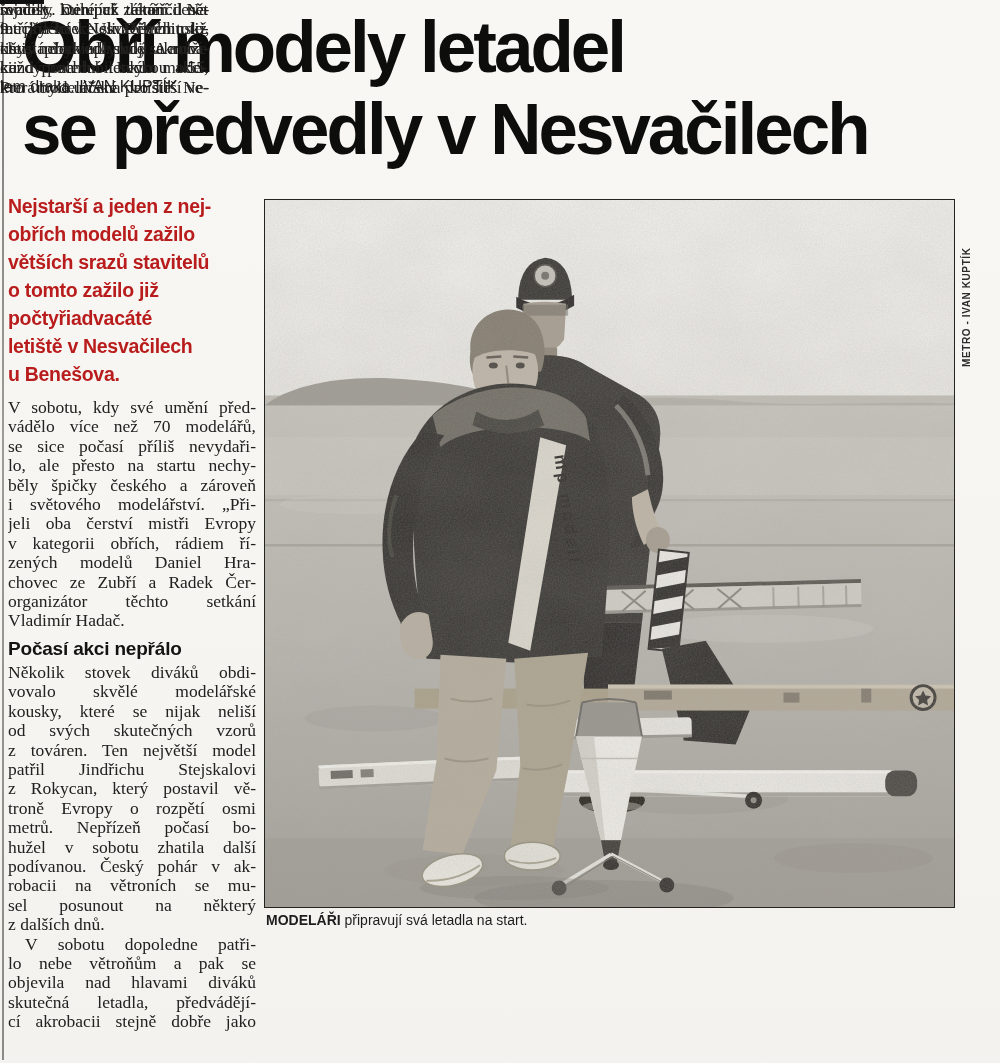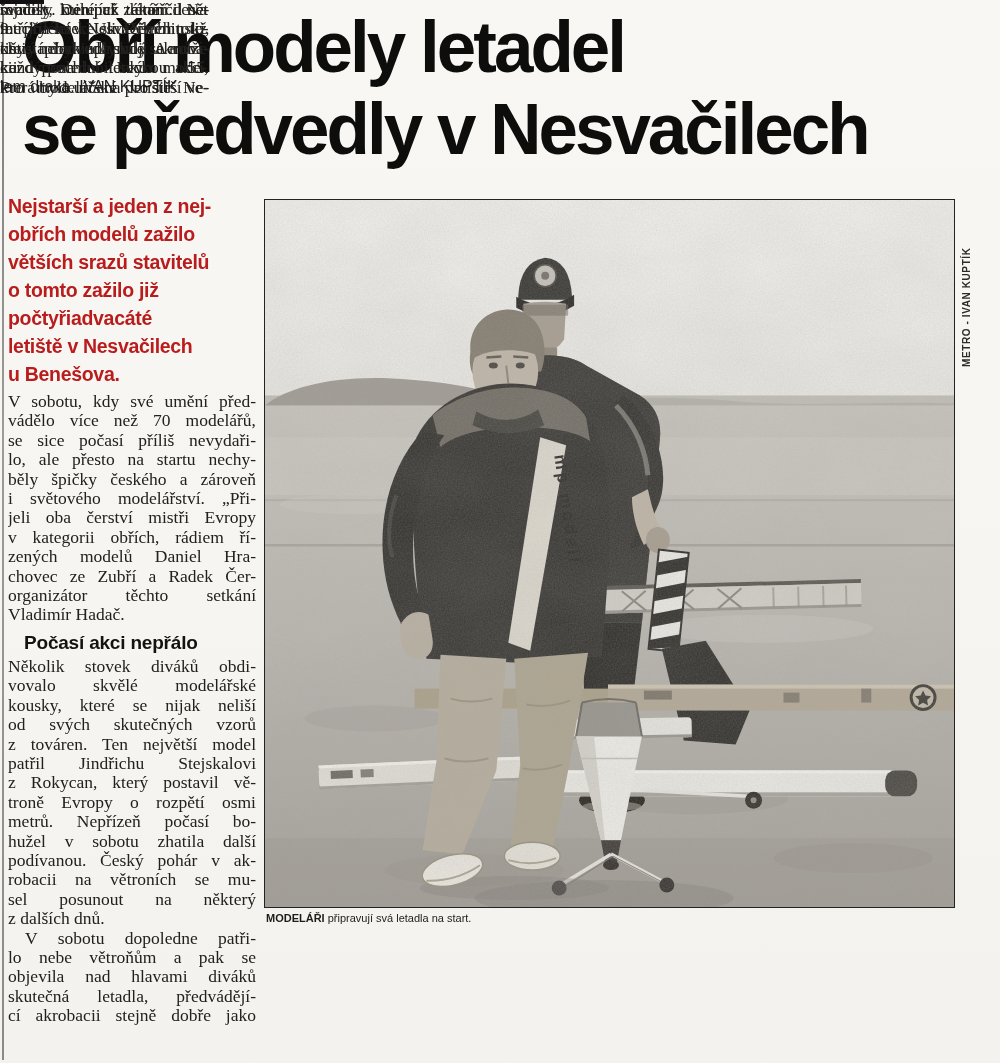--- a/index.html
+++ b/index.html
@@ -13,33 +13,33 @@
   .top-tick{left:0;top:0;width:44px;height:4px;background:#101010;}
   .left-rule{left:2px;top:12px;width:2px;height:1048px;background:linear-gradient(180deg,#7a7a78,#9b9b98 40%,#8a8a87);}
   .headline{left:22px;top:6px;margin:0;font-weight:bold;color:#0d0d0c;
     font-size:72px;line-height:82px;letter-spacing:-3px;white-space:nowrap;
     transform:scaleX(.985);transform-origin:left top;}
   .headline span{display:block;}
   .col{position:absolute;}
   .col1{left:8px;top:192px;width:248px;}
   .lede{font-weight:bold;font-size:19.5px;line-height:28px;letter-spacing:-.3px;color:#b91c1c;}
   .serif{font-family:"Liberation Serif",serif;font-size:17.5px;line-height:19.4px;color:#22211f;}
-  .para1{margin-top:4px;}
-  .subhead{margin:7px 0 3px 16px;font-size:19px;font-weight:bold;color:#131312;letter-spacing:-.2px;}
+  .para1{margin-top:10px;}
+  .subhead{margin:7px 0 3px 0;font-size:19px;font-weight:bold;color:#131312;letter-spacing:-.2px;}
   .line{text-align:justify;text-align-last:justify;overflow:hidden;white-space:nowrap2;}
   .ragged .line{text-align:left;text-align-last:auto;}
   .para1 .line:last-child,.para2 .line:last-child{text-align-last:left;}
   .para3 .line:first-child{text-indent:17px;}
   .photo{left:264px;top:199px;width:691px;height:709px;margin:0;
     border:1.6px solid #23231f;box-sizing:border-box;background:#c9c6bf;}
   .photo svg{display:block;width:100%;height:100%;}
   .vcredit{left:961px;top:197px;height:170px;width:16px;
     writing-mode:vertical-rl;transform:rotate(180deg);
     font-size:10px;font-weight:bold;letter-spacing:.6px;color:#2c2c2a;white-space:nowrap;}
-  .caption{left:266px;top:912px;width:688px;font-size:11px;color:#18181'};
+  .caption{left:266px;top:912px;width:688px;font-size:14px;color:#18181'};
   .caption{left:266px;top:912px;width:688px;font-size:15.5px;color:#181817;}
   .caption strong{font-weight:bold;letter-spacing:.2px;}
   .colb{top:951px;width:240px;}
   .col2{left:266px;}
   .col3{left:518px;}
   .col4{left:765px;width:229px;}
   .col2 .line:nth-child(4){text-align-last:left;}
   .col2 .line:nth-child(5){text-indent:17px;}
   .lastline{display:flex;justify-content:space-between;align-items:baseline;
     font-family:"Liberation Serif",serif;font-size:17.5px;line-height:19.4px;color:#22211f;}

